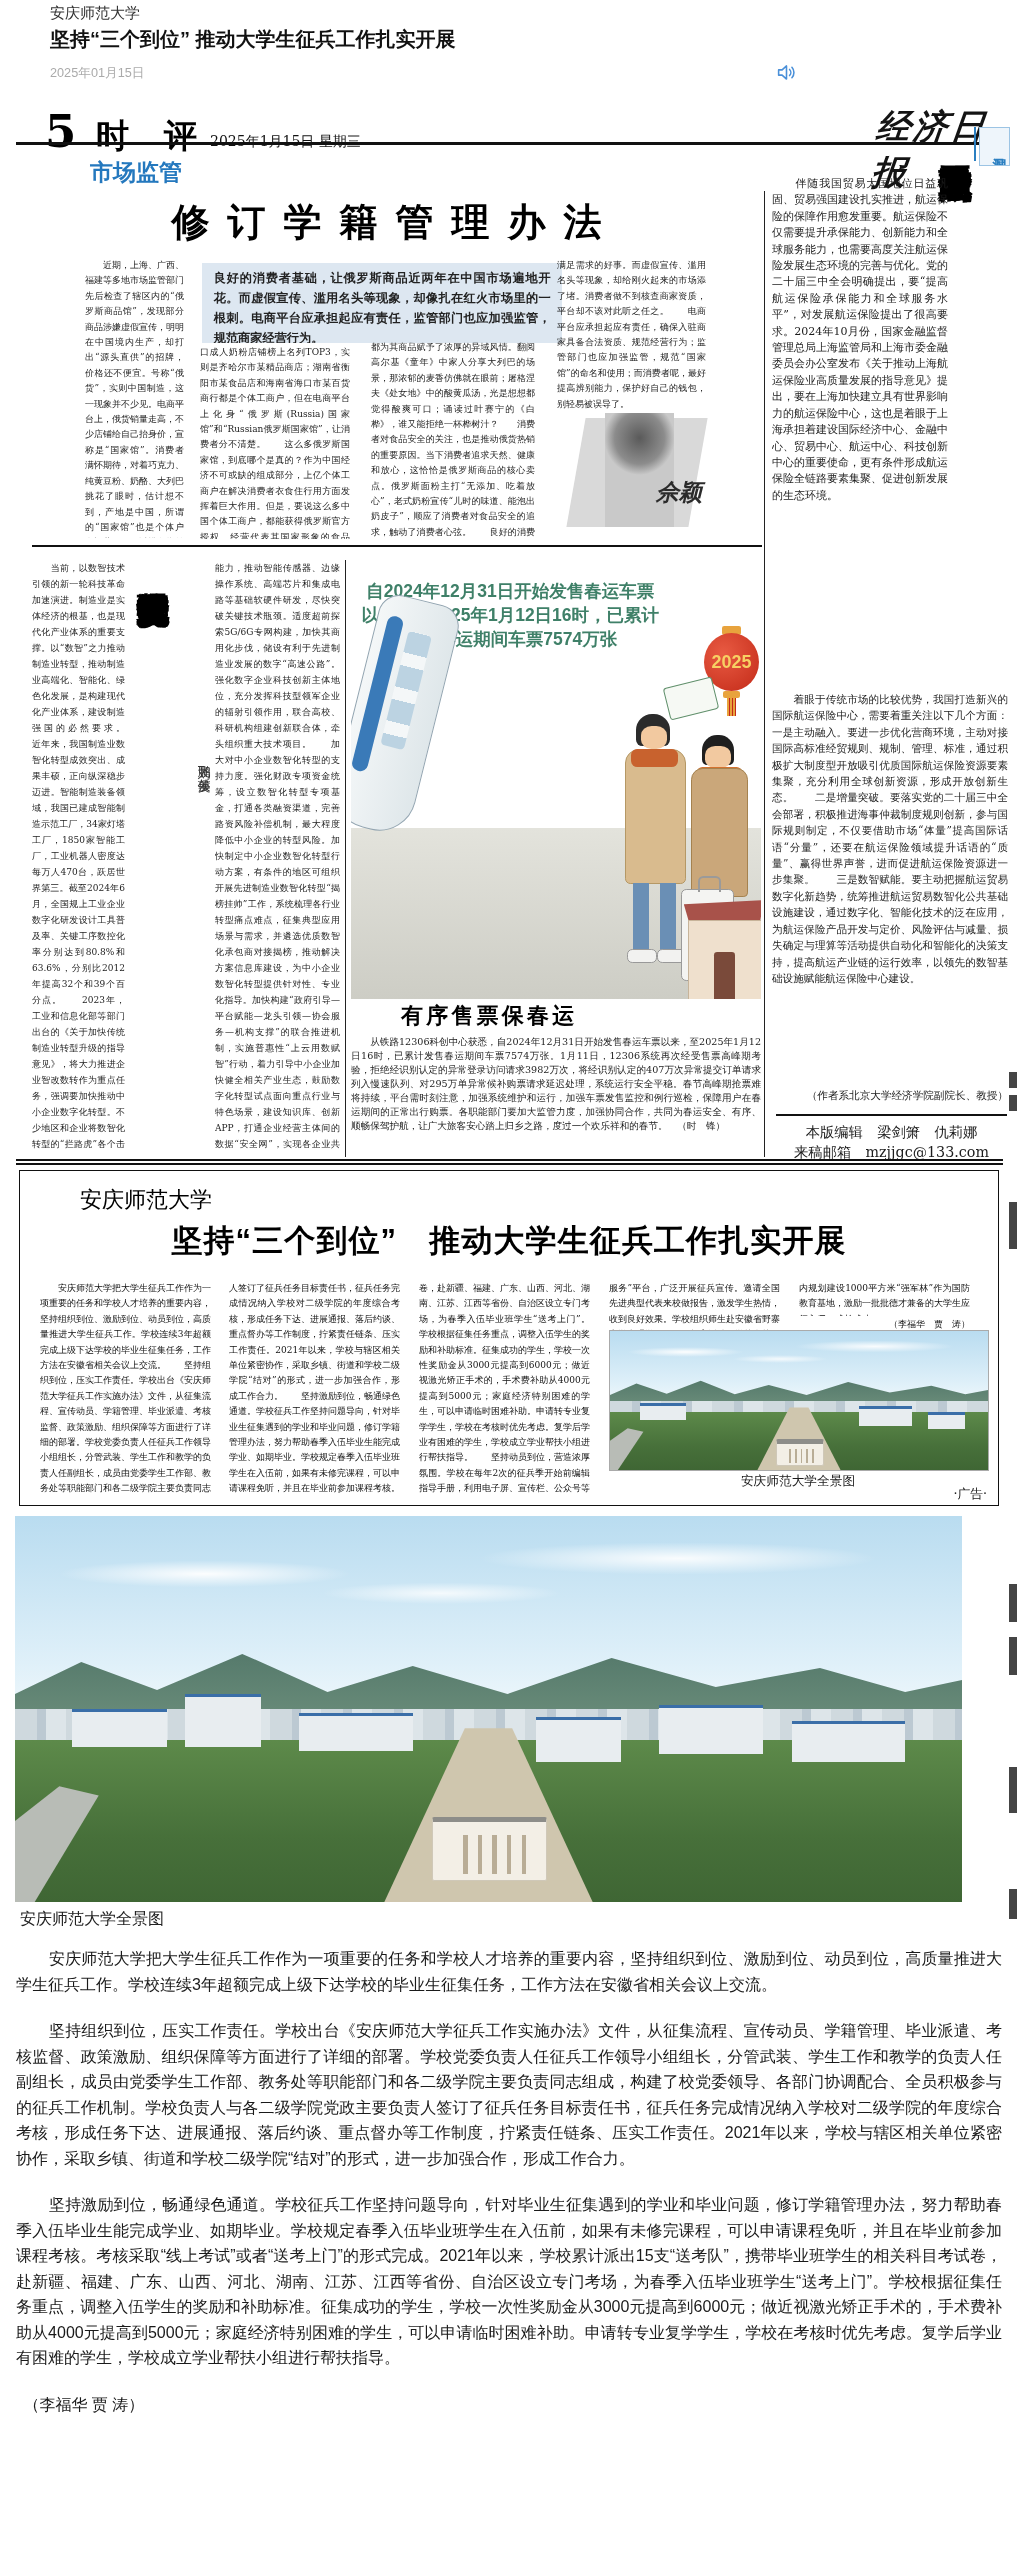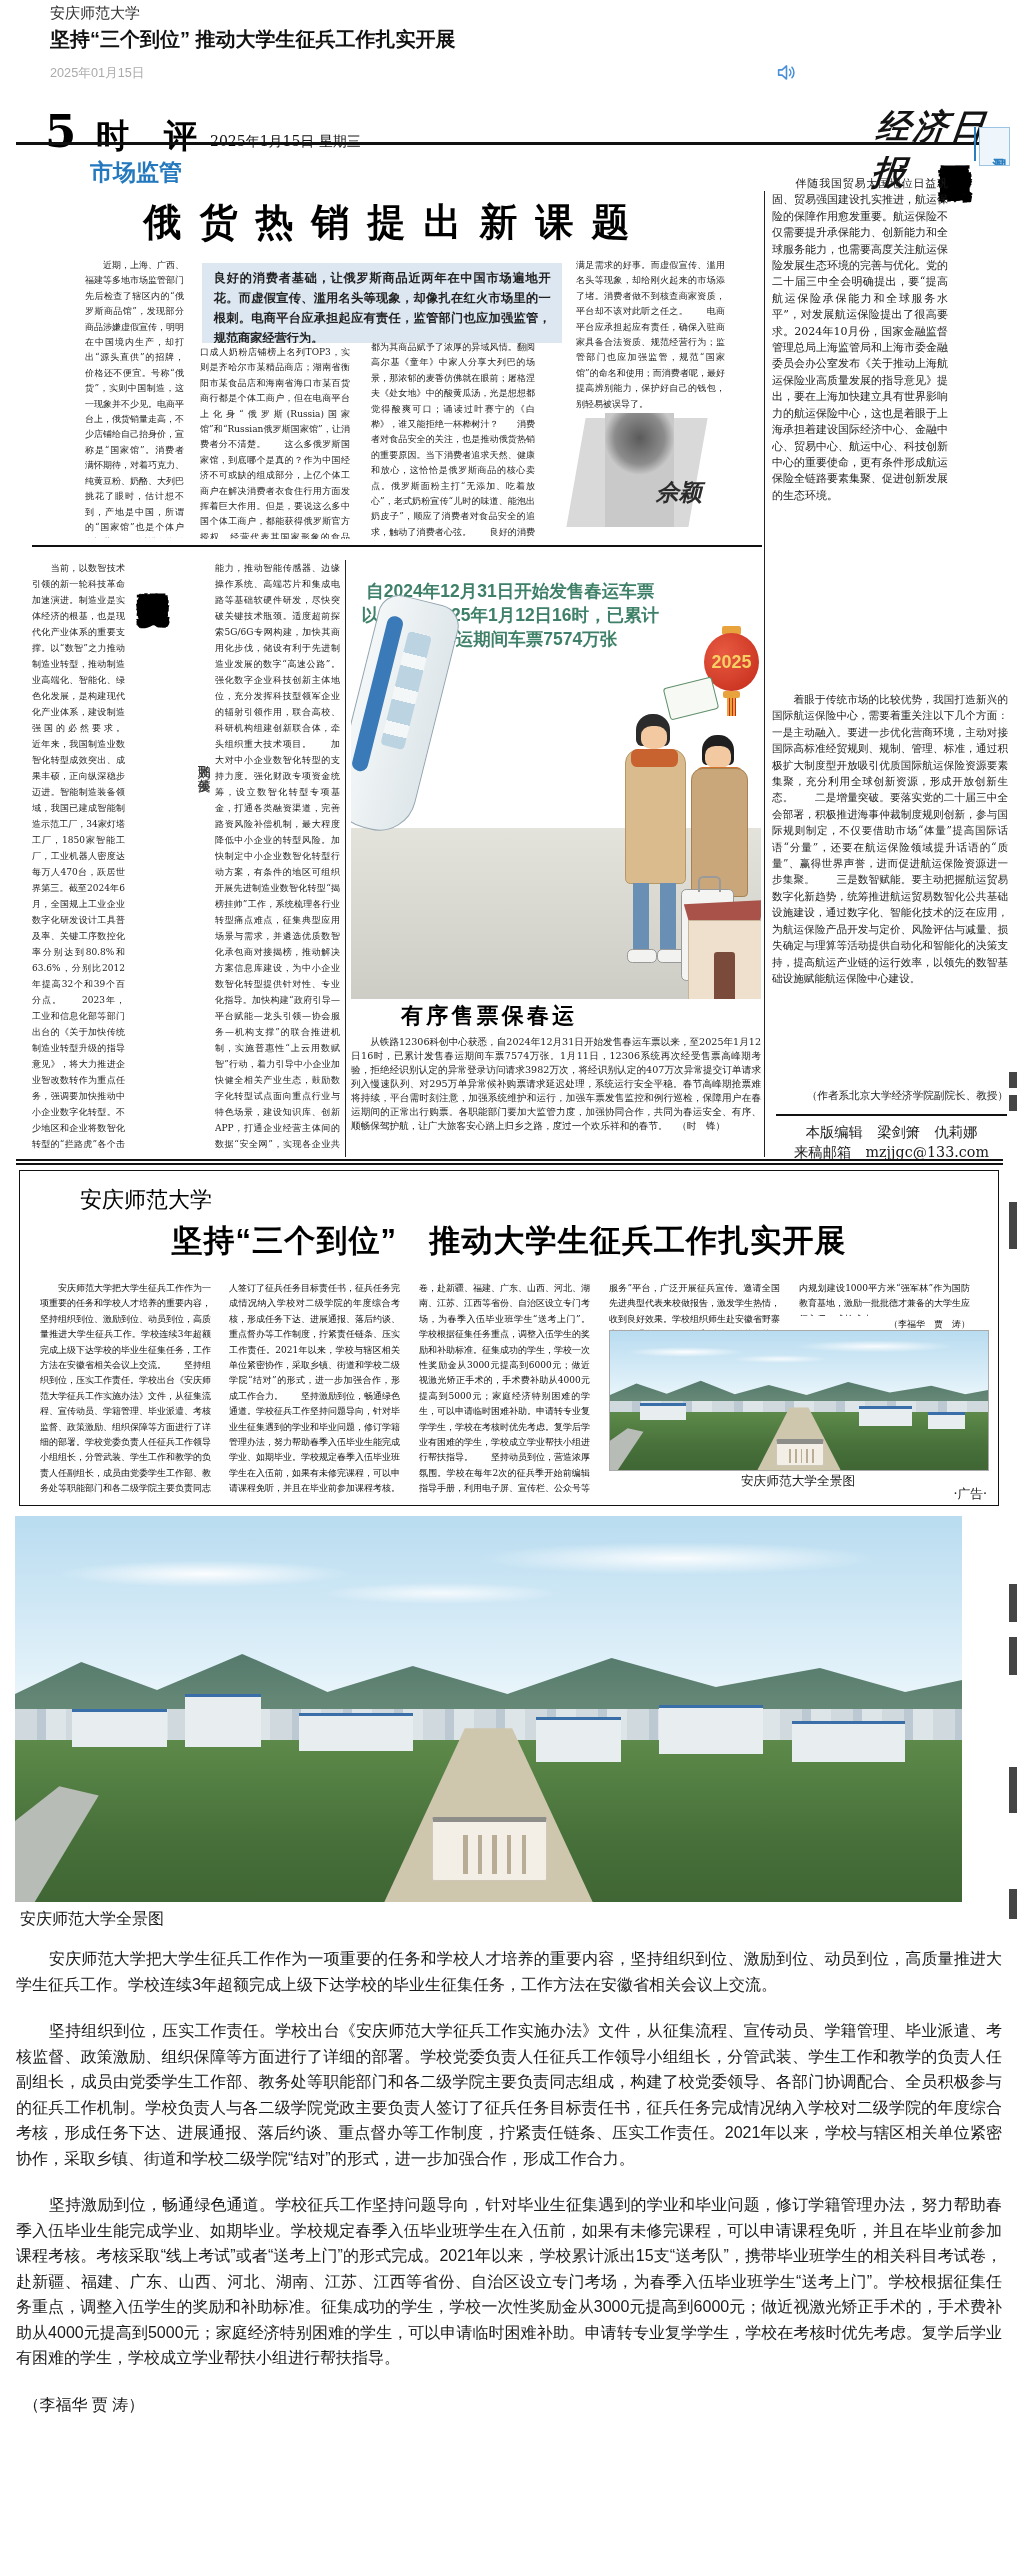--- a/index.html
+++ b/index.html
@@ -57,28 +57,28 @@
 </div>
 
 <div class="abs serif" style="left:45px;top:105px;font-size:45px;font-weight:bold;color:#000;">5</div>
 <div class="abs serif" style="left:96px;top:114px;font-size:33px;font-weight:bold;letter-spacing:11.7px;color:#000;">时 评</div>
 <div class="abs serif" style="left:210px;top:133px;font-size:14px;color:#111;">2025年1月15日 星期三</div>
 <div class="abs serif" style="left:874px;top:104px;font-size:34px;font-weight:bold;font-style:italic;letter-spacing:3.2px;color:#141414;transform:skewX(-6deg);">经济日报</div>
 <div class="abs rule" style="left:16px;top:142px;width:987px;height:2.7px;"></div>
 
 <div class="abs" style="left:90px;top:157px;font-size:23px;font-weight:bold;color:#2478be;">市场监管</div>
 
-<div class="abs" style="left:85px;top:197px;width:621px;text-align:center;font-size:38px;font-weight:bold;letter-spacing:18px;color:#000;white-space:nowrap;">俄货热销提出新课题</div>
+<div class="abs" style="left:85px;top:197px;width:621px;text-align:center;font-size:38px;font-weight:bold;letter-spacing:18px;color:#000;white-space:nowrap;">修订学籍管理办法</div>
 
 <div class="abs quotebox kai" style="left:202px;top:263px;width:337px;height:69px;padding:5.3px 11.7px;font-size:12.2px;line-height:20px;font-weight:bold;font-family:'Liberation Sans',sans-serif;color:#222;">良好的消费者基础，让俄罗斯商品近两年在中国市场遍地开花。而虚假宣传、滥用名头等现象，却像扎在红火市场里的一根刺。电商平台应承担起应有责任，监管部门也应加强监管，规范商家经营行为。</div>
 
 <div class="abs kai t-a1" style="left:85px;top:258px;width:99px;height:280px;">　　近期，上海、广西、福建等多地市场监管部门先后检查了辖区内的“俄罗斯商品馆”，发现部分商品涉嫌虚假宣传，明明在中国境内生产，却打出“源头直供”的招牌，价格还不便宜。号称“俄货”，实则中国制造，这一现象并不少见。电商平台上，俄货销量走高，不少店铺给自己抬身价，宣称是“国家馆”。消费者满怀期待，对着巧克力、纯黄豆粉、奶酪、大列巴挑花了眼时，估计想不到，产地是中国，所谓的“国家馆”也是个体户在运营。　　以排名靠前的“俄罗斯国家食品馆”为例，该店铺是平台俄罗斯商品销量第一名，半年获好评超20万。平台信息显示，该店铺经营者性质为个体，注册地址为黑龙江省黑河市……</div>
 <div class="abs kai t-a1" style="left:200px;top:345px;width:150px;height:194px;">口成人奶粉店铺榜上名列TOP3，实则是齐哈尔市某精品商店；湖南省衡阳市某食品店和海南省海口市某百货商行都是个体工商户，但在电商平台上化身“俄罗斯(Russia)国家馆”和“Russian俄罗斯国家馆”，让消费者分不清楚。　　这么多俄罗斯国家馆，到底哪个是真的？作为中国经济不可或缺的组成部分，上亿个体工商户在解决消费者衣食住行用方面发挥着巨大作用。但是，要说这么多中国个体工商户，都能获得俄罗斯官方授权，经营代表其国家形象的食品馆、经贸馆，未免太匪夷所思。　　不可否认，俄罗斯商品在中国确实人气很高。这首先得益于其满足了消费者的尝鲜需求。俄罗斯广袤的土地、独特的文化，</div>
 <div class="abs kai t-a1" style="left:371px;top:340px;width:164px;height:199px;">都为其商品赋予了浓厚的异域风情。翻阅高尔基《童年》中家人分享大列巴的场景，那浓郁的麦香仿佛就在眼前；屠格涅夫《处女地》中的酸黄瓜汤，光是想想都觉得酸爽可口；诵读过叶赛宁的《白桦》，谁又能拒绝一杯桦树汁？　　消费者对食品安全的关注，也是推动俄货热销的重要原因。当下消费者追求天然、健康和放心，这恰恰是俄罗斯商品的核心卖点。俄罗斯面粉主打“无添加、吃着放心”，老式奶粉宣传“儿时的味道、能泡出奶皮子”，顺应了消费者对食品安全的追求，触动了消费者心弦。　　良好的消费者基础，让俄罗斯商品近两年在中国市场遍地开花。它拥有如此良好的发展势头，本应成为促进消费、丰富市场、</div>
-<div class="abs kai t-a1" style="left:576px;top:258px;width:149px;height:153px;">满足需求的好事。而虚假宣传、滥用名头等现象，却给刚火起来的市场添了堵。消费者做不到核查商家资质，平台却不该对此听之任之。　　电商平台应承担起应有责任，确保入驻商家具备合法资质、规范经营行为；监管部门也应加强监管，规范“国家馆”的命名和使用；而消费者呢，最好提高辨别能力，保护好自己的钱包，别轻易被误导了。</div>
+<div class="abs kai t-a1" style="left:557px;top:258px;width:149px;height:153px;">满足需求的好事。而虚假宣传、滥用名头等现象，却给刚火起来的市场添了堵。消费者做不到核查商家资质，平台却不该对此听之任之。　　电商平台应承担起应有责任，确保入驻商家具备合法资质、规范经营行为；监管部门也应加强监管，规范“国家馆”的命名和使用；而消费者呢，最好提高辨别能力，保护好自己的钱包，别轻易被误导了。</div>
 
 <div class="abs" style="left:576px;top:413px;width:130px;height:118px;font-weight:bold;">
   <div class="abs" style="left:0;top:5.3px;width:122px;height:109px;background:#d9d9d9;transform:skewX(-10deg);"></div>
   <div class="abs" style="left:29px;top:0;width:69px;height:114px;background:radial-gradient(ellipse 60% 38% at 50% 22%,#5a5a5a,#8c8c8c 60%,#c9c9c9 85%);"></div>
   <div class="abs serif" style="left:80px;top:64px;font-size:23px;font-style:italic;color:#2b2b2b;">佘颖</div>
 </div>
 
 <div class="abs rule" style="left:32px;top:545px;width:730px;height:1.6px;"></div>
 
 <div class="abs kai t-a2" style="left:32px;top:560px;width:93px;height:594px;">　　当前，以数智技术引领的新一轮科技革命加速演进。制造业是实体经济的根基，也是现代化产业体系的重要支撑。以“数智”之力推动制造业转型，推动制造业高端化、智能化、绿色化发展，是构建现代化产业体系，建设制造强国的必然要求。　　近年来，我国制造业数智化转型成效突出、成果丰硕，正向纵深稳步迈进。智能制造装备领域，我国已建成智能制造示范工厂，34家灯塔工厂，1850家智能工厂，工业机器人密度达每万人470台，跃居世界第三。截至2024年6月，全国规上工业企业数字化研发设计工具普及率、关键工序数控化率分别达到80.8%和63.6%，分别比2012年提高32个和39个百分点。　　2023年，工业和信息化部等部门出台的《关于加快传统制造业转型升级的指导意见》，将大力推进企业智改数转作为重点任务，强调要加快推动中小企业数字化转型。不少地区和企业将数智化转型的“拦路虎”各个击破，为推动先进制造业发展提供了示范样板。例如，广东以大规模设备更新和……</div>

